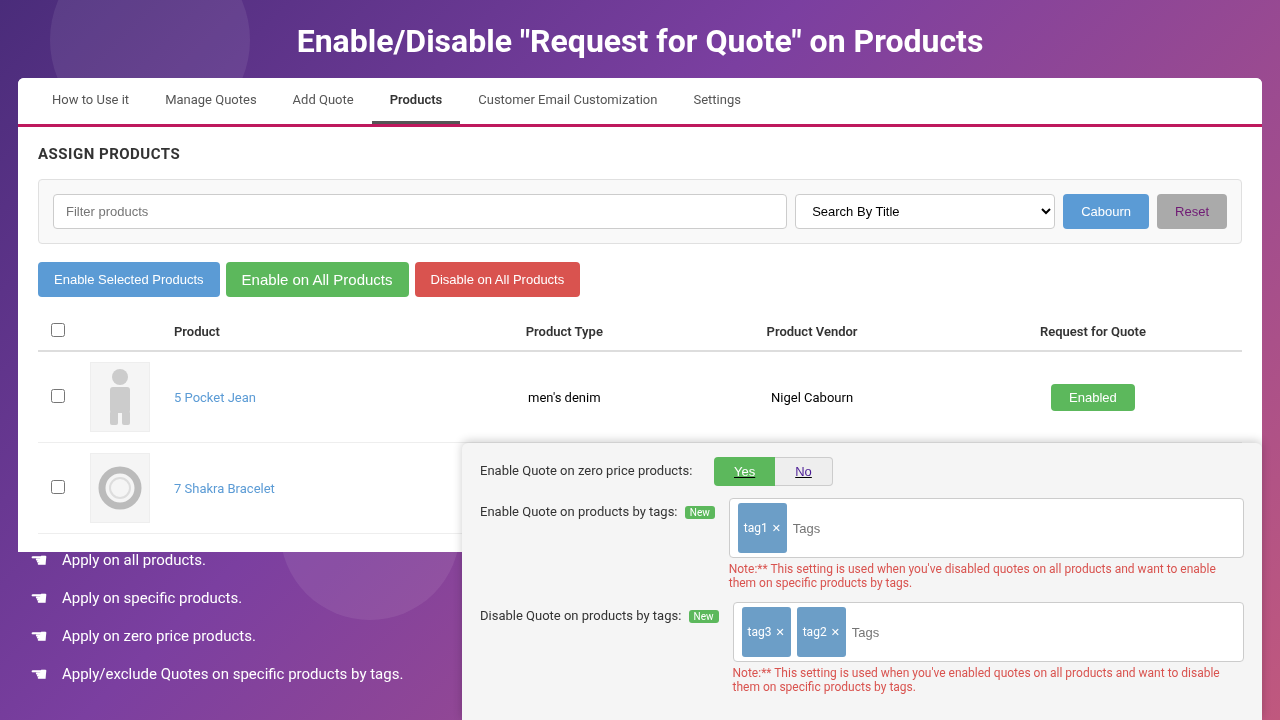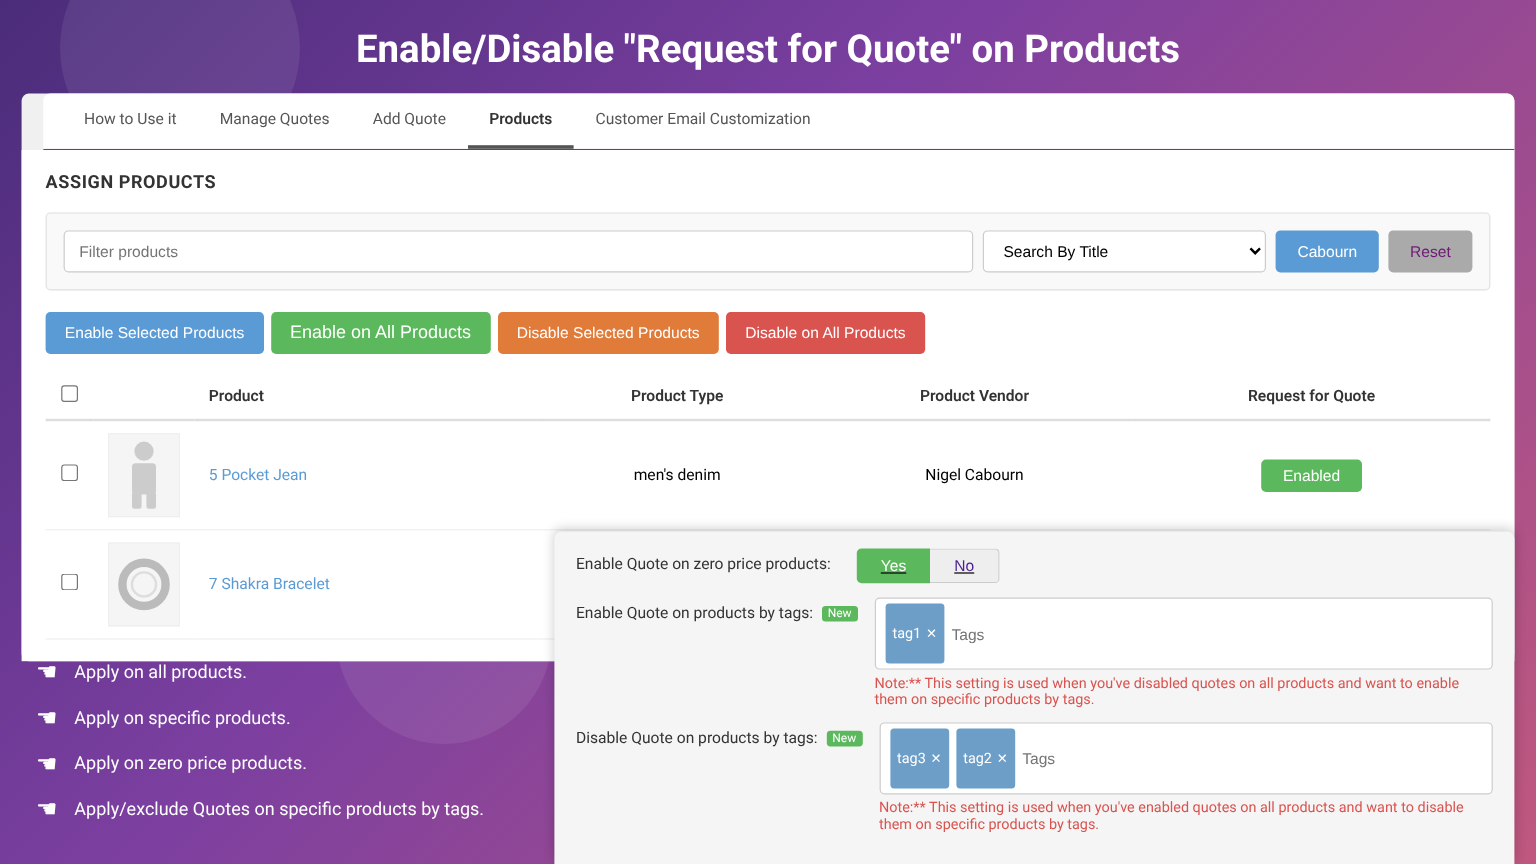--- a/index.html
+++ b/index.html
@@ -33,24 +33,23 @@
       border-radius: 6px;
       margin: 0 18px;
       padding: 0;
       position: relative;
     }
 
     
     .tabs {
       display: flex;
       background: #fff;
-      border-bottom: 1px solid #be185d;
+      border-bottom: 3px solid #be185d;
       padding: 0 16px;
       border-radius: 6px 6px 0 0;
-      margin-left: 18px;
     }
     .tab {
       padding: 14px 18px;
       font-size: 13px;
       color: #555;
       cursor: pointer;
       border-bottom: 3px solid transparent;
       white-space: nowrap;
     }
     .tab.active {
@@ -91,21 +90,21 @@
       border-radius: 4px;
       font-size: 13px;
       color: #888;
     }
     .search-bar select {
       padding: 8px 30px 8px 12px;
       border: 1px solid #ccc;
       border-radius: 4px;
       font-size: 13px;
       background: #fff;
-      width: 236px;
+      width: 260px;
       appearance: auto;
     }
     .btn-search {
       background: #5b9bd5;
       color: #fff;
       border: none;
       padding: 8px 18px;
       border-radius: 4px;
       font-size: 13px;
       cursor: pointer;
@@ -355,38 +354,38 @@
 <h1 class="page-title">Enable/Disable "Request for Quote" on Products</h1>
 
 <div class="main-card">
 
   <div class="tabs">
     <div class="tab">How to Use it</div>
     <div class="tab">Manage Quotes</div>
     <div class="tab">Add Quote</div>
     <div class="tab active">Products</div>
     <div class="tab">Customer Email Customization</div>
+    <div class="tab">Settings</div>
   </div>
 
   <div class="content-area">
     <div class="section-title">ASSIGN PRODUCTS</div>
 
     <div class="search-bar">
       <input type="text" placeholder="Filter products" style="">
       <select>
         <option>Search By Title</option>
       </select>
       <button class="btn-search">Cabourn</button>
       <button class="btn-reset">Reset</button>
     </div>
 
     <div class="action-buttons">
       <button class="btn-enable-selected">Enable Selected Products</button>
       <button class="btn-enable-all">Enable on All Products</button>
-      <button class="btn-disable-selected">Disable Selected Products</button>
       <button class="btn-disable-all">Disable on All Products</button>
     </div>
 
     <table class="product-table">
       <thead>
         <tr>
           <th style="width:40px;" class="center">
             <input type="checkbox" style="">
           </th>
           <th style="width:80px;"></th>

